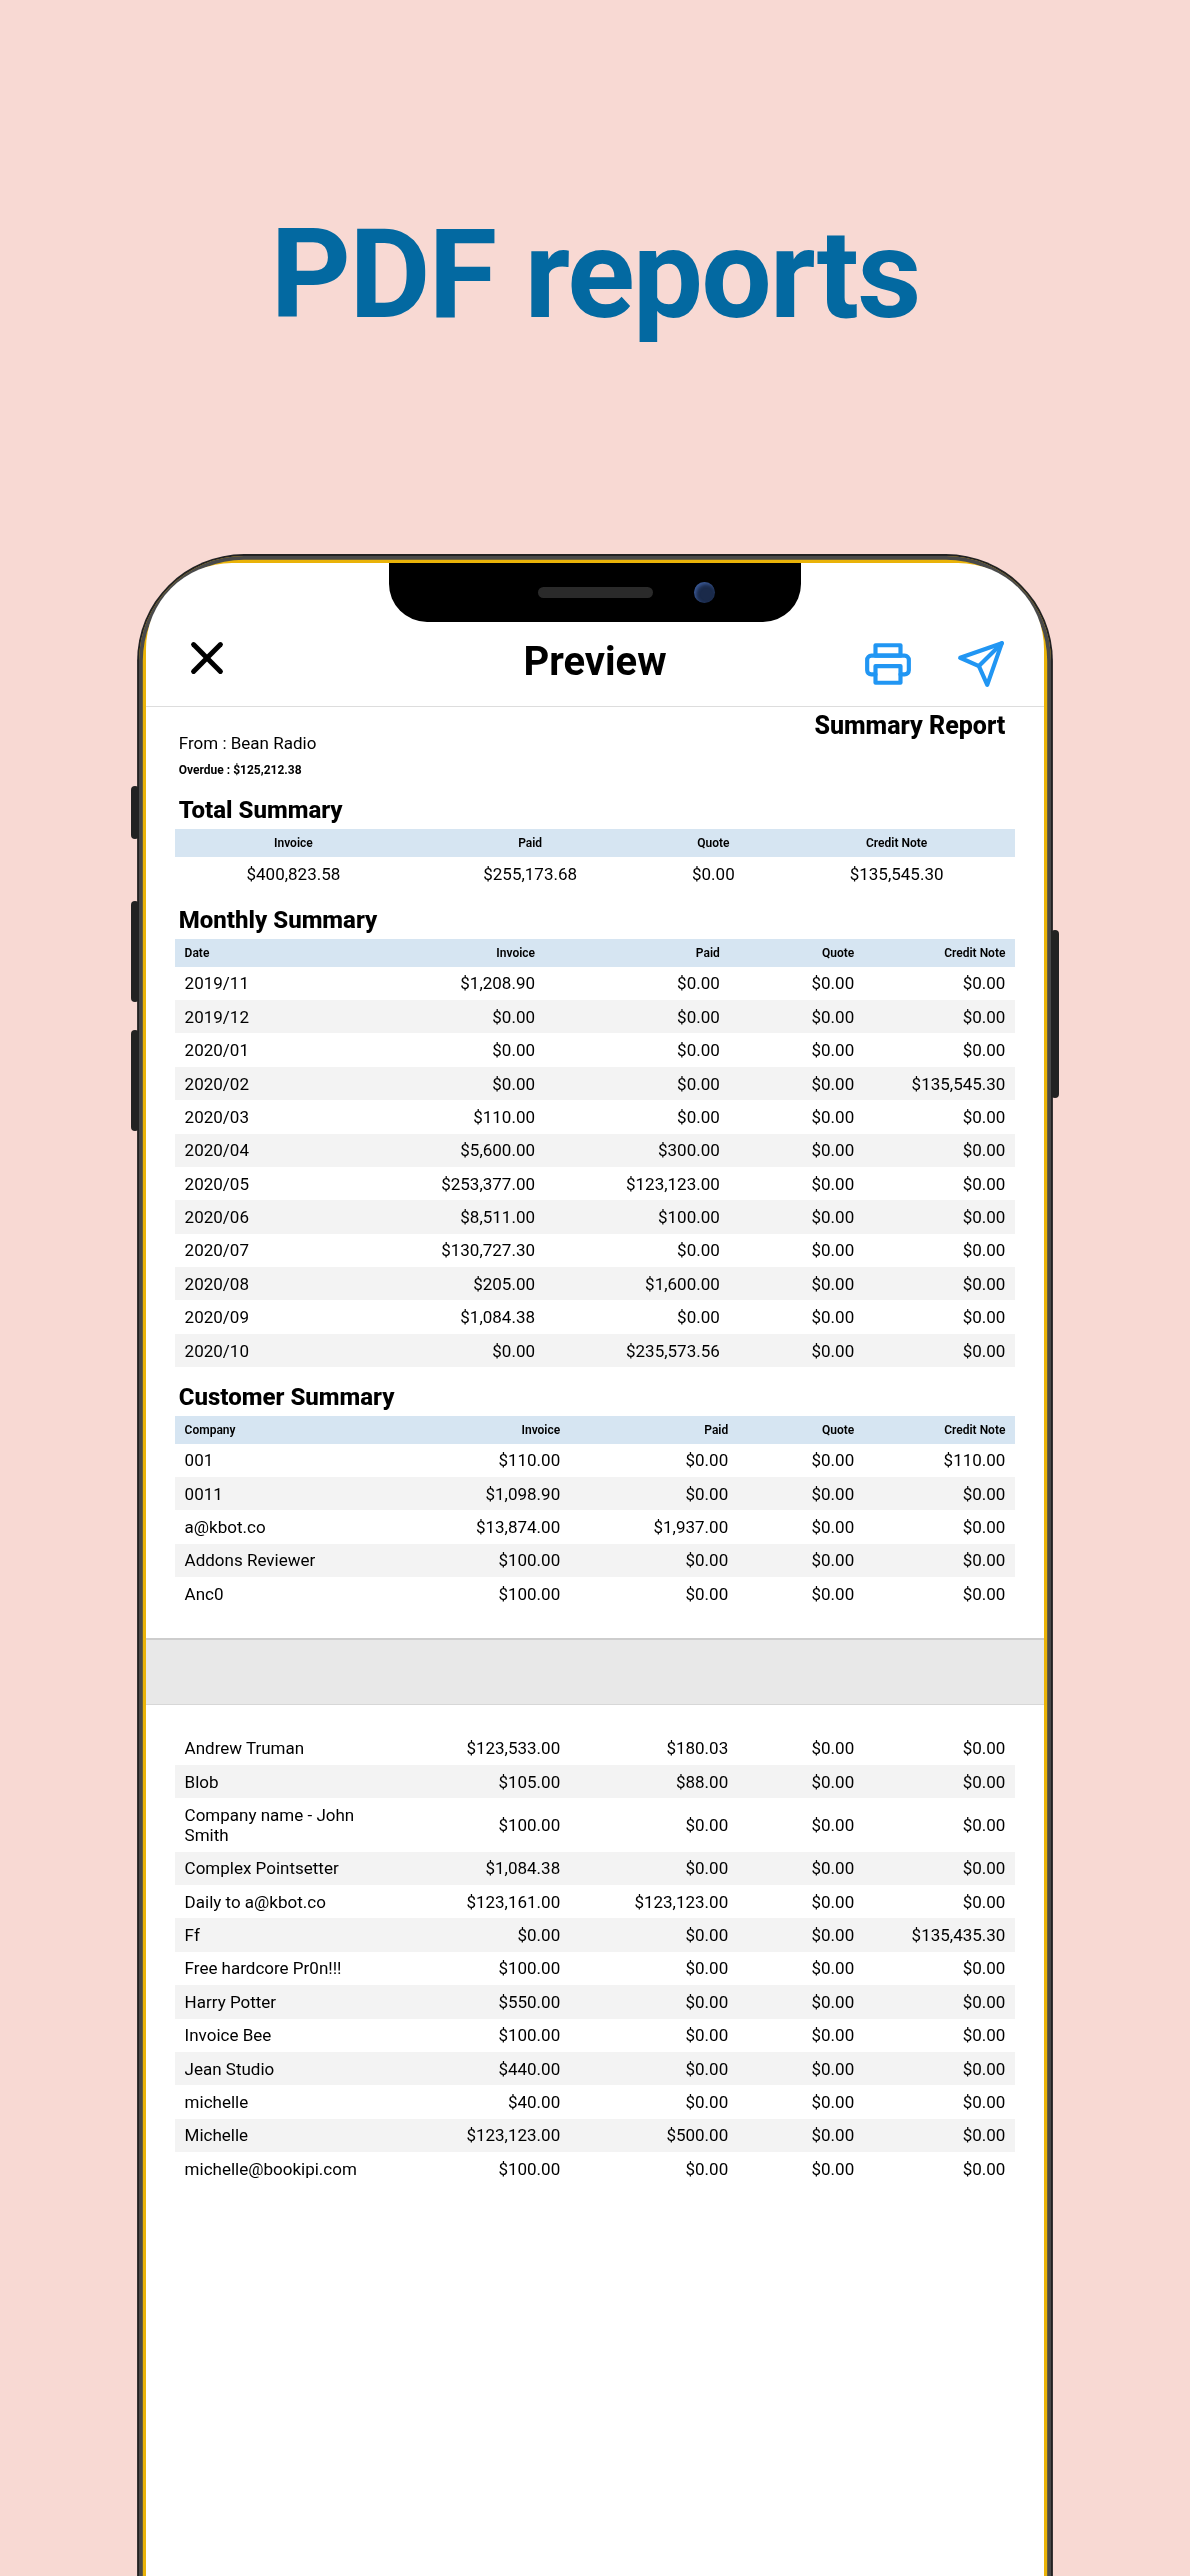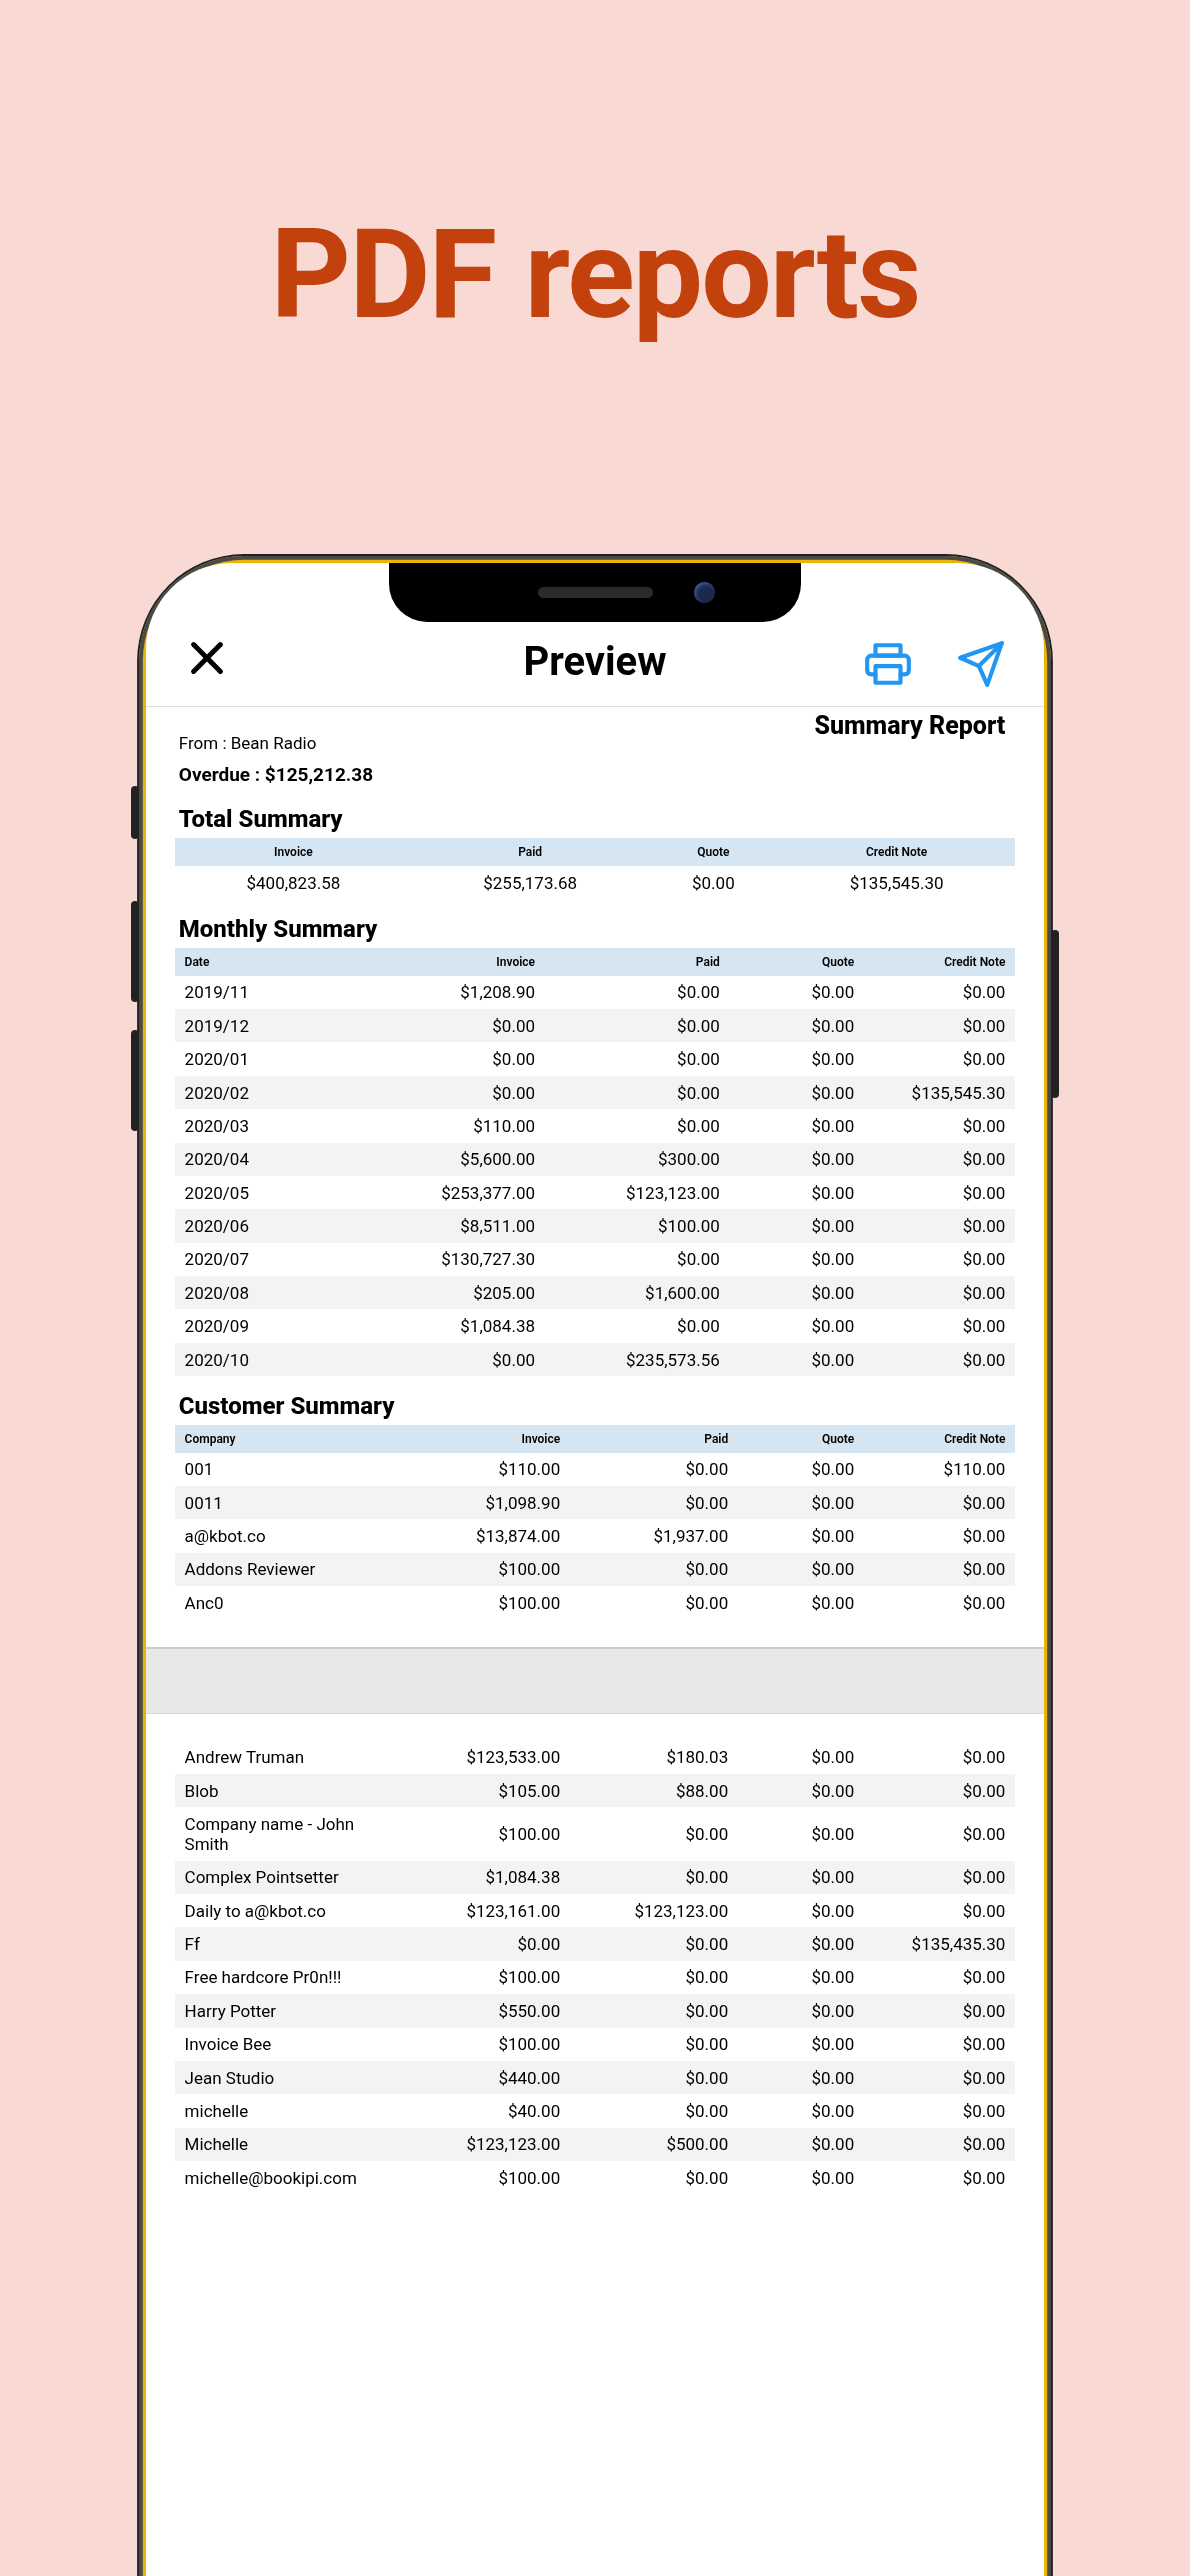--- a/index.html
+++ b/index.html
@@ -10,21 +10,21 @@
     position: relative;
   }
 
   .promo-title {
     position: absolute;
     top: 201px;
     left: 0; right: 0;
     text-align: center;
     font-size: 125px;
     font-weight: 700;
-    color: #c2410c;
+    color: #0369a1;
     letter-spacing: -1.9px;
   }
 
   
   .phone-frame {
     position: absolute;
     top: 556px;
     left: 139px;
     width: 912px;
     height: 2232px;
@@ -126,21 +126,21 @@
     top: -3.8px;
     margin-right: 5.8px;
   }
   .meta-right::before{
     content:"";
     position:absolute;
     left:0; right:0; top:-5.7px;
     border-top:1px solid rgba(0,0,0,.15);
   }
   .faded { color: #aaa; font-size: 15.3px; }
-  .overdue { font-size: 19px; font-weight: 700; margin: 5.8px 3.8px 19px 3.8px; }
+  .overdue { font-size: 12px; font-weight: 700; margin: 5.8px 3.8px 19px 3.8px; }
 
   .section-h {
     font-size: 24px;
     font-weight: 800;
     margin: 15.3px 3.8px 5.8px 3.8px;
   }
 
   table {
     width: 100%;
     border-collapse: collapse;

